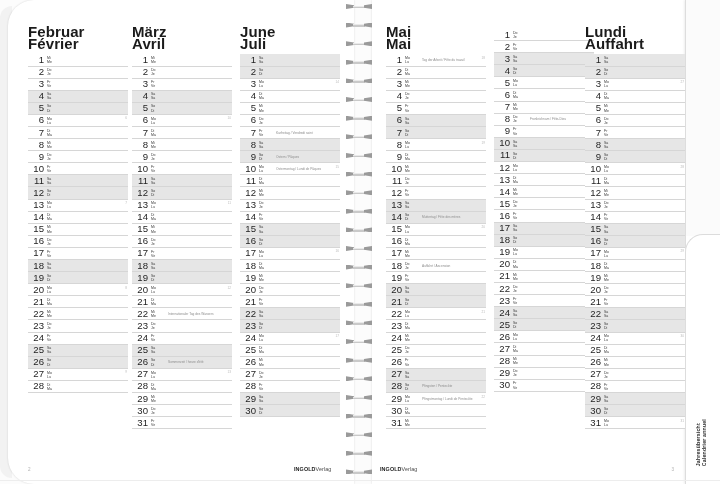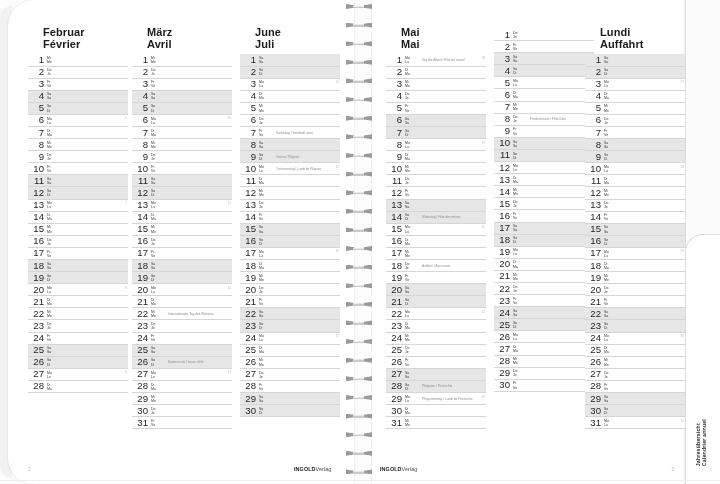--- a/index.html
+++ b/index.html
@@ -135,27 +135,26 @@
     background: #c9c9c9;
     border-top: 0.5px solid #e9e9e9;
   }
 
   
   .month {
     position: absolute;
     top: 26px;
   }
   .month-title {
-    font-size: 11px;
+    font-size: 15px;
     font-weight: bold;
     color: #1b1b1b;
     line-height: 12.2px;
     letter-spacing: 0.1px;
     margin-bottom: 4px;
-    margin-left: 15px;
   }
   .month-title .de { display: block; }
   .month-title .fr { display: block; }
 
   .days {
     margin-top: 3px;
   }
   .day {
     position: relative;
     height: 12.1px;

